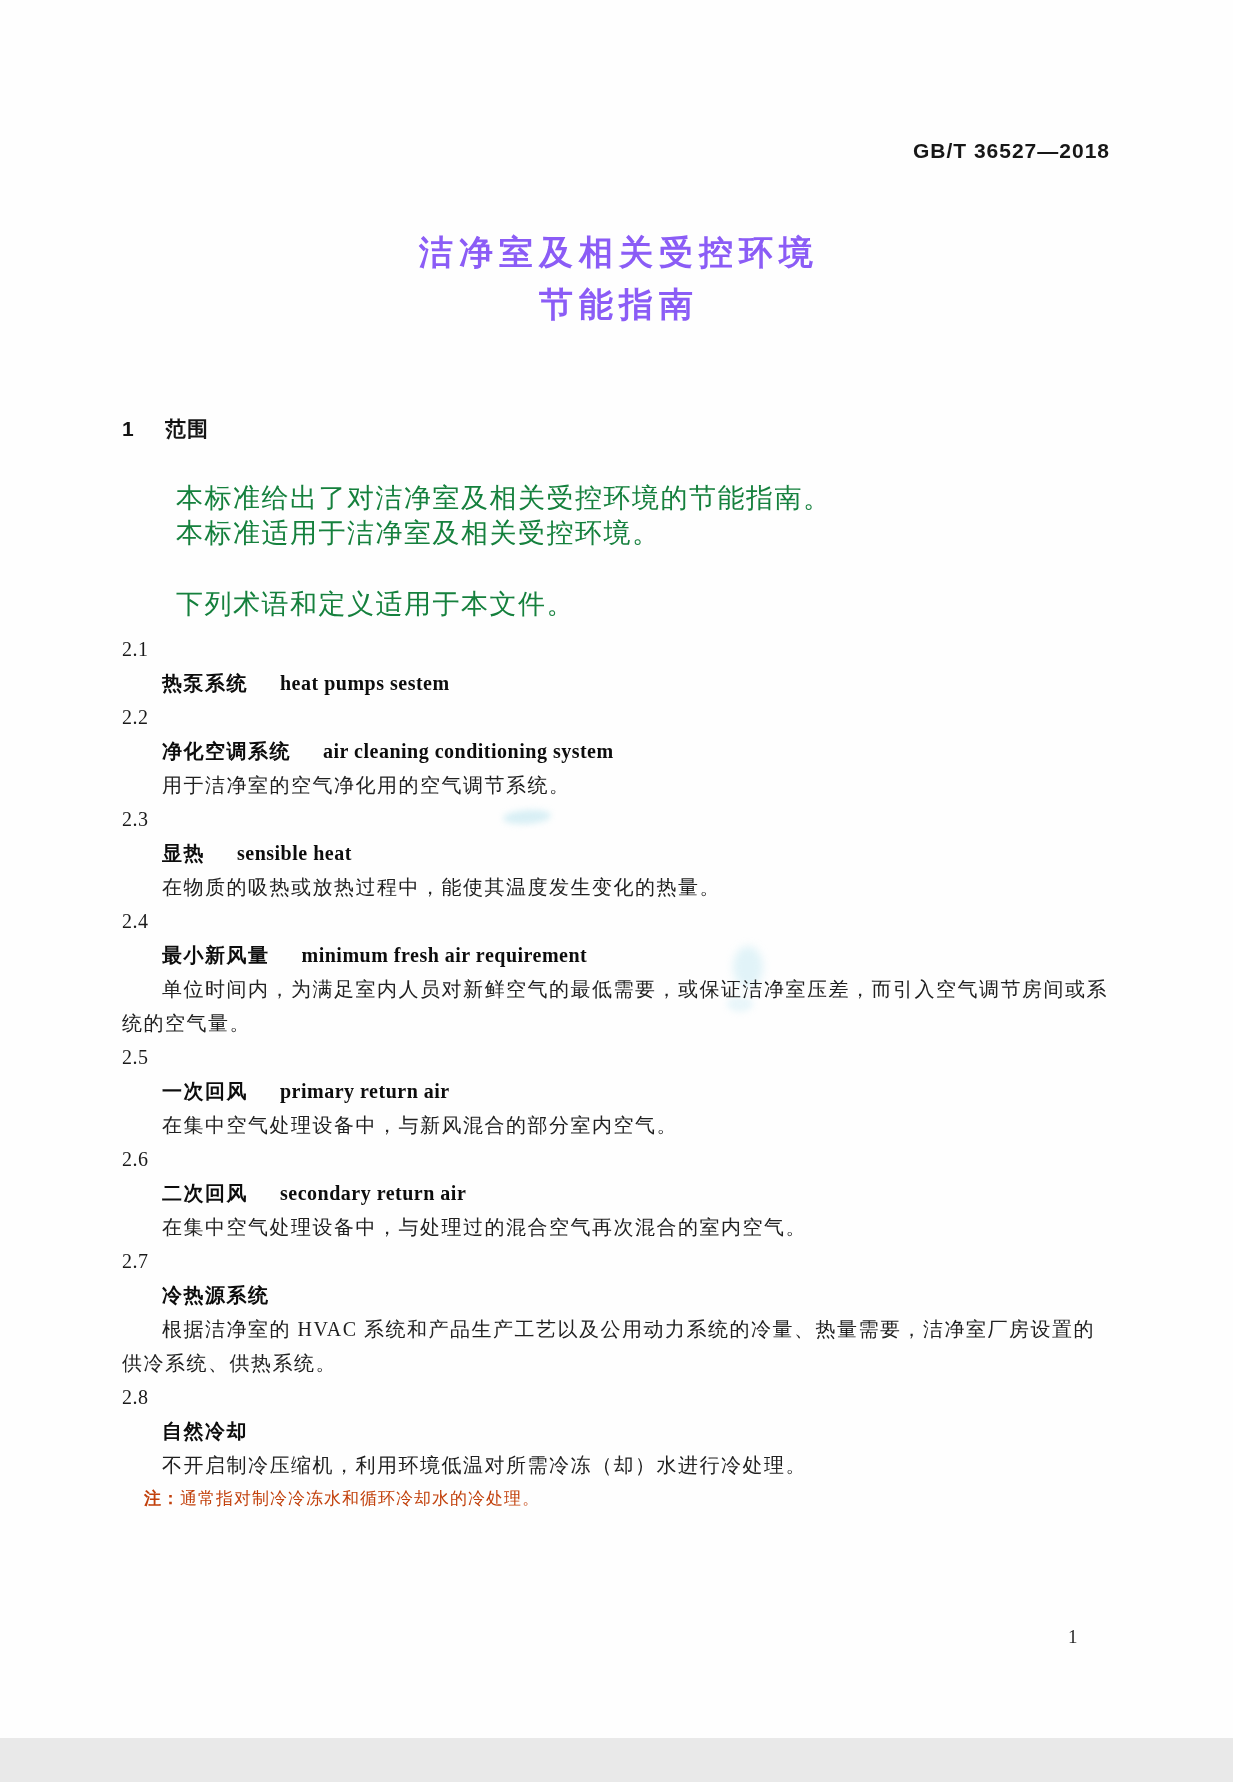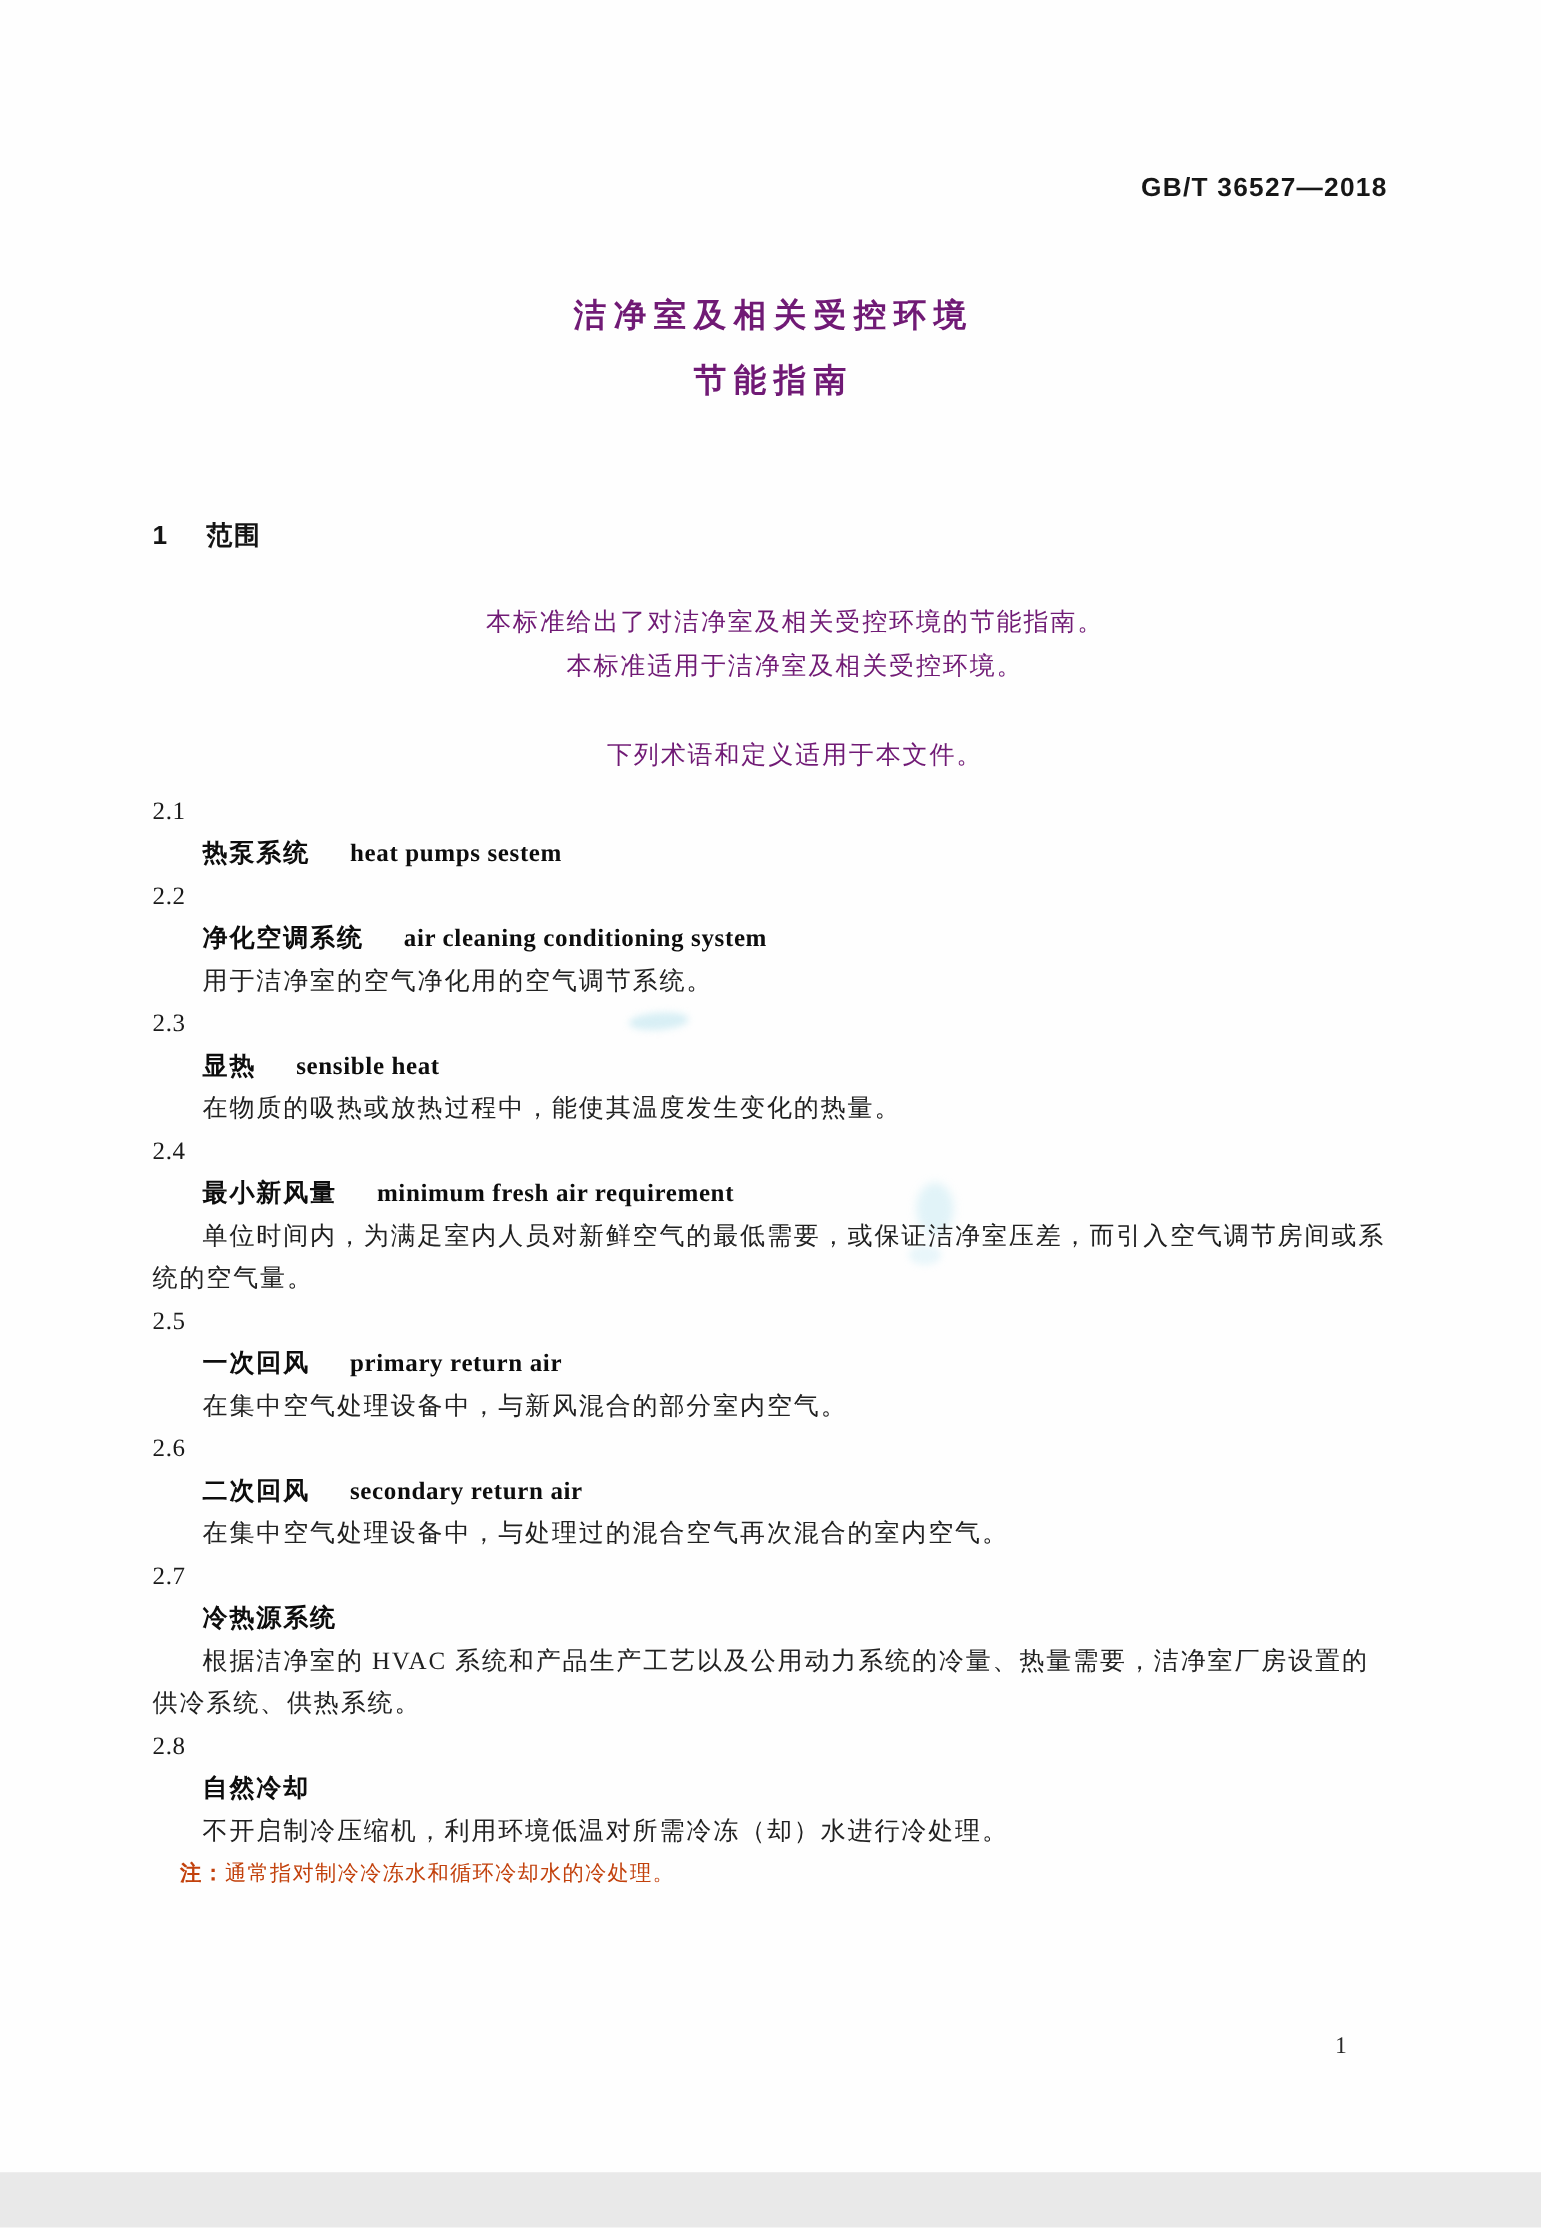--- a/index.html
+++ b/index.html
@@ -28,47 +28,46 @@
     line-height:26px;
     letter-spacing:1px;
     color:#171717;
   }
   
   .doc-title{
     margin-top:62px;
     text-align:center;
     font-family:"Liberation Sans","DejaVu Sans",sans-serif;
     font-weight:bold;
-    font-size:26px;
+    font-size:34px;
     line-height:52px;
     letter-spacing:6px;
     padding-left:6px;
-    color:#701a75;
+    color:#8b5cf6;
   }
   
   .sec-head{
     font-family:"Liberation Sans","DejaVu Sans",sans-serif;
     font-weight:bold;
     font-size:21px;
     line-height:28px;
     letter-spacing:1px;
     color:#141414;
   }
   .sec-head .sec-num{display:inline-block;min-width:43px;}
   .sec1-head{margin-top:85px;}
   .sec2-head{margin-top:35px;}
   
   .para{
     margin:0;
-    font-size:20px;
+    font-size:27px;
     line-height:35px;
     letter-spacing:1.5px;
     text-indent:2em;
-    color:#701a75;
-    text-align:center;
+    color:#15803d;
   }
   .sec1-paras{margin-top:38px;}
   .intro{margin-top:36px;line-height:34px;}
   
   .terms{margin-top:11px;}
   .term-number{
     font-size:20px;
     line-height:34px;
     letter-spacing:0.5px;
     color:#1a1a1a;

